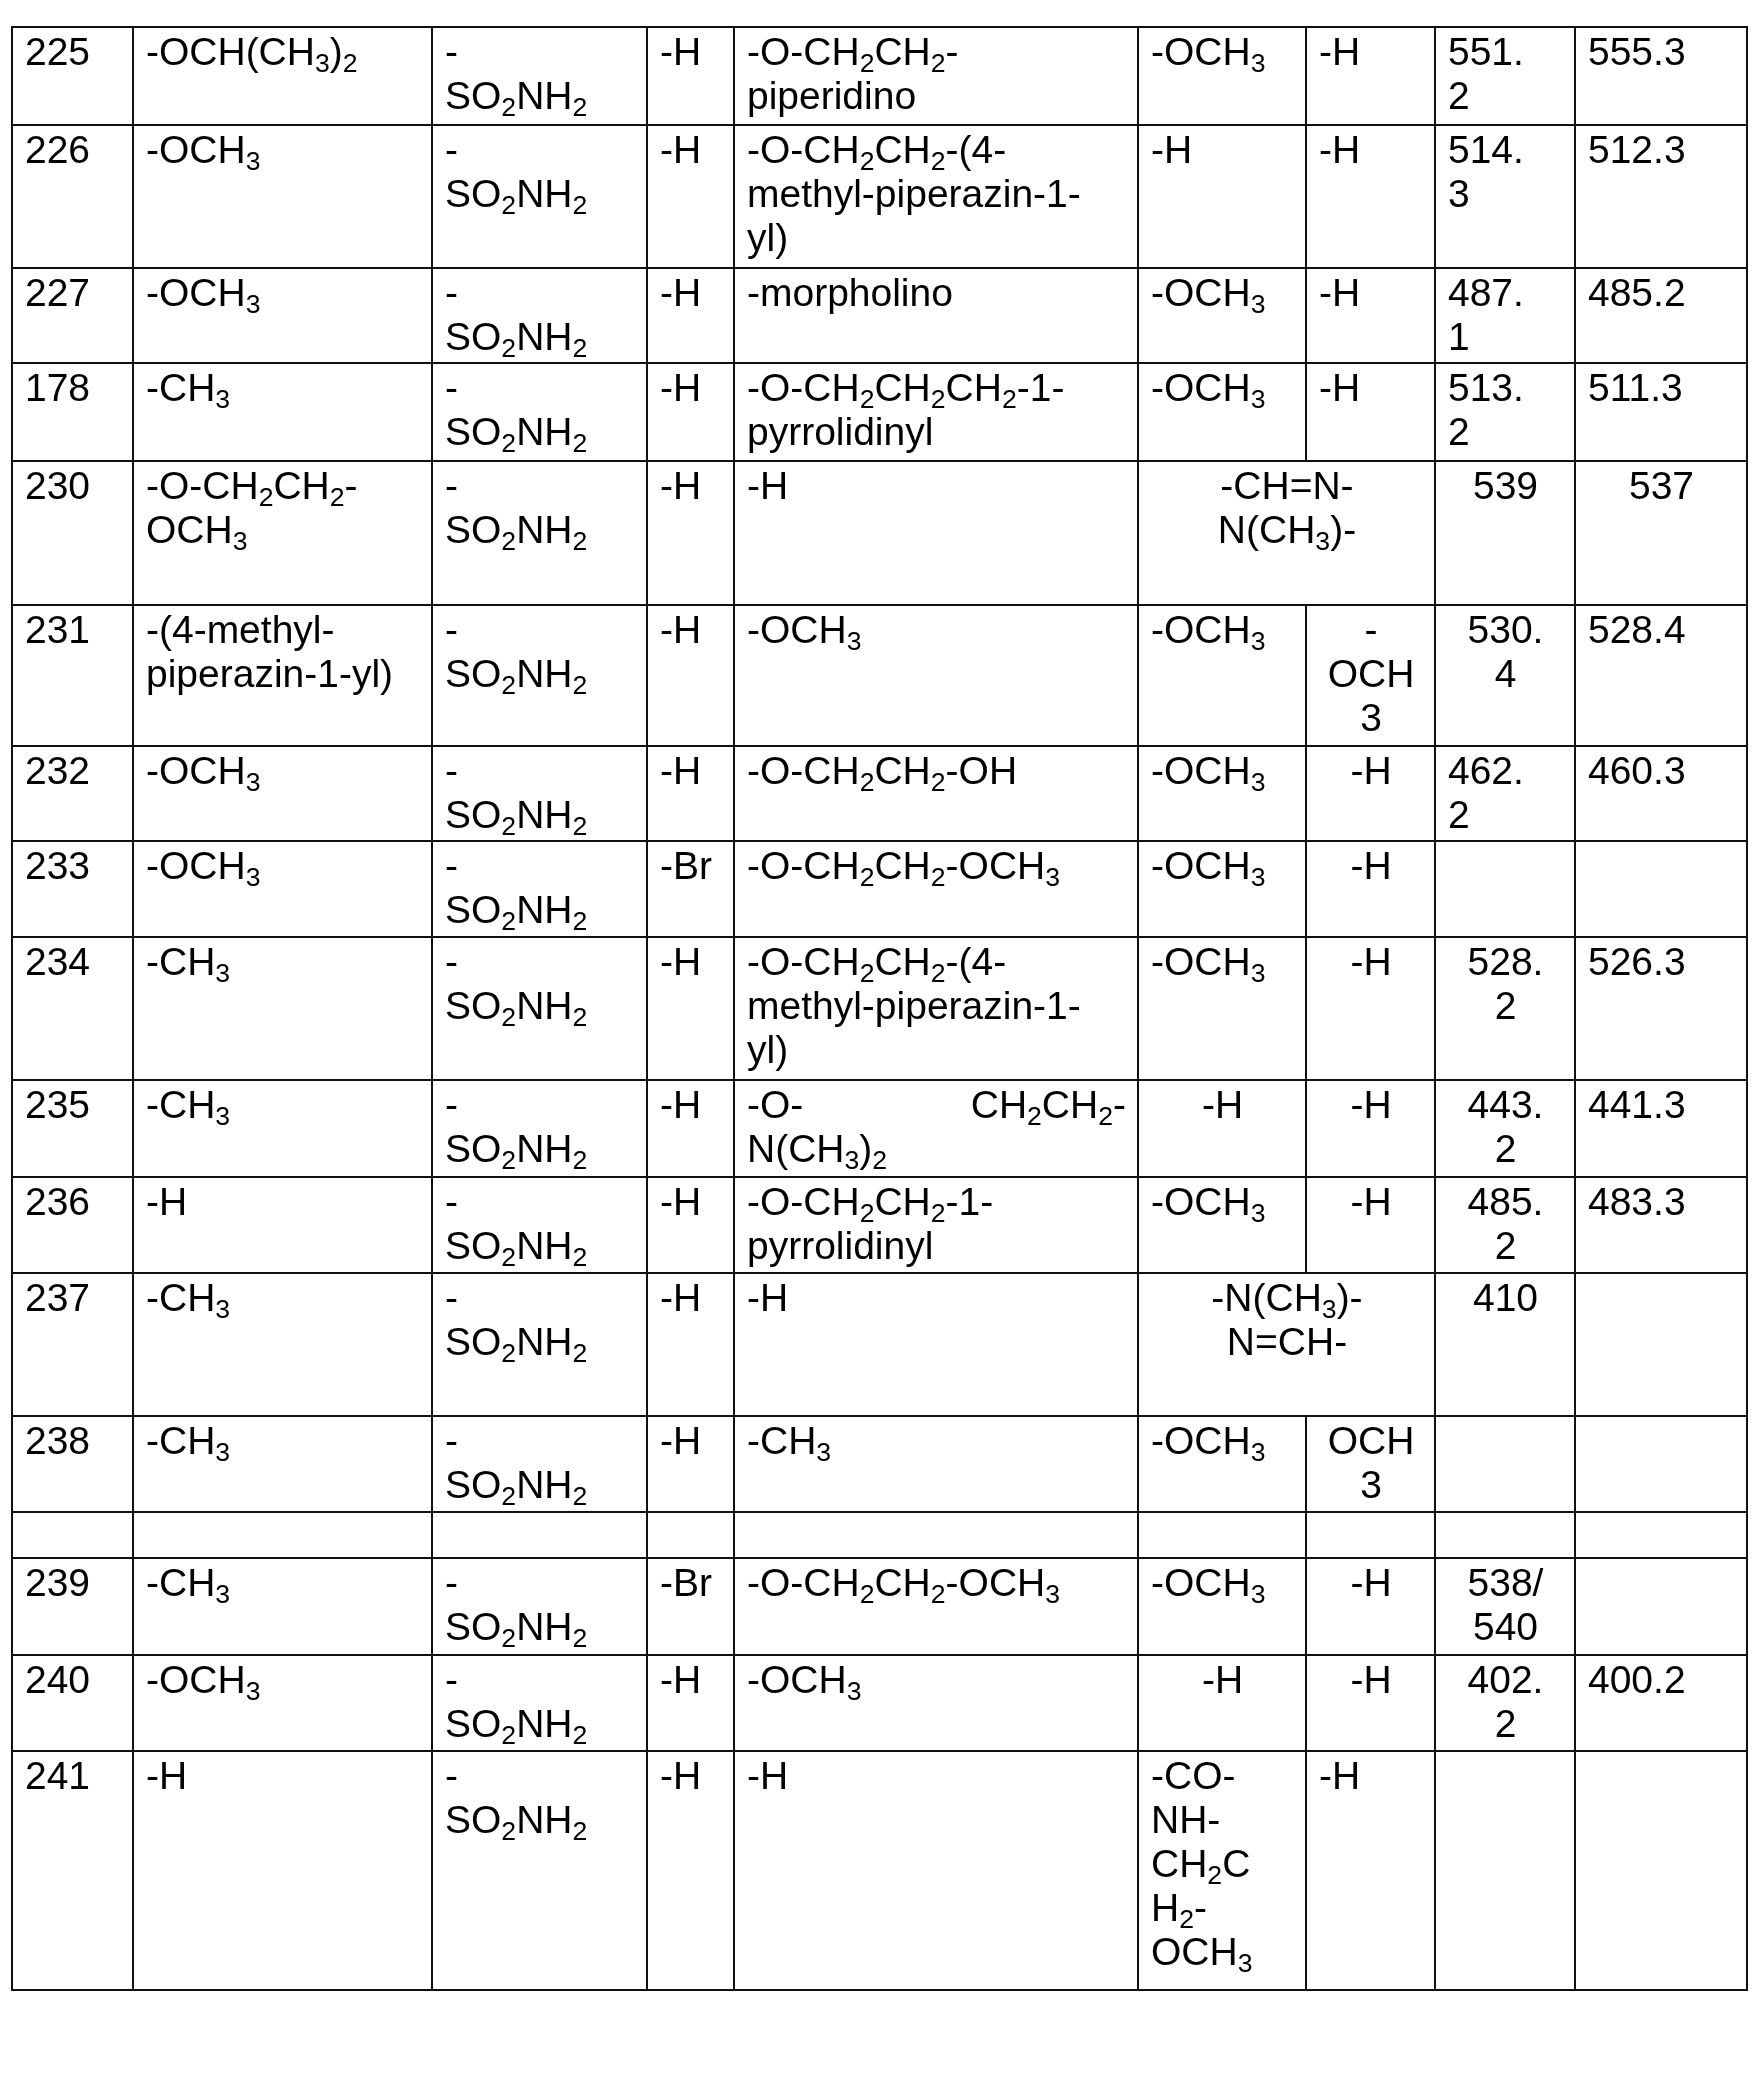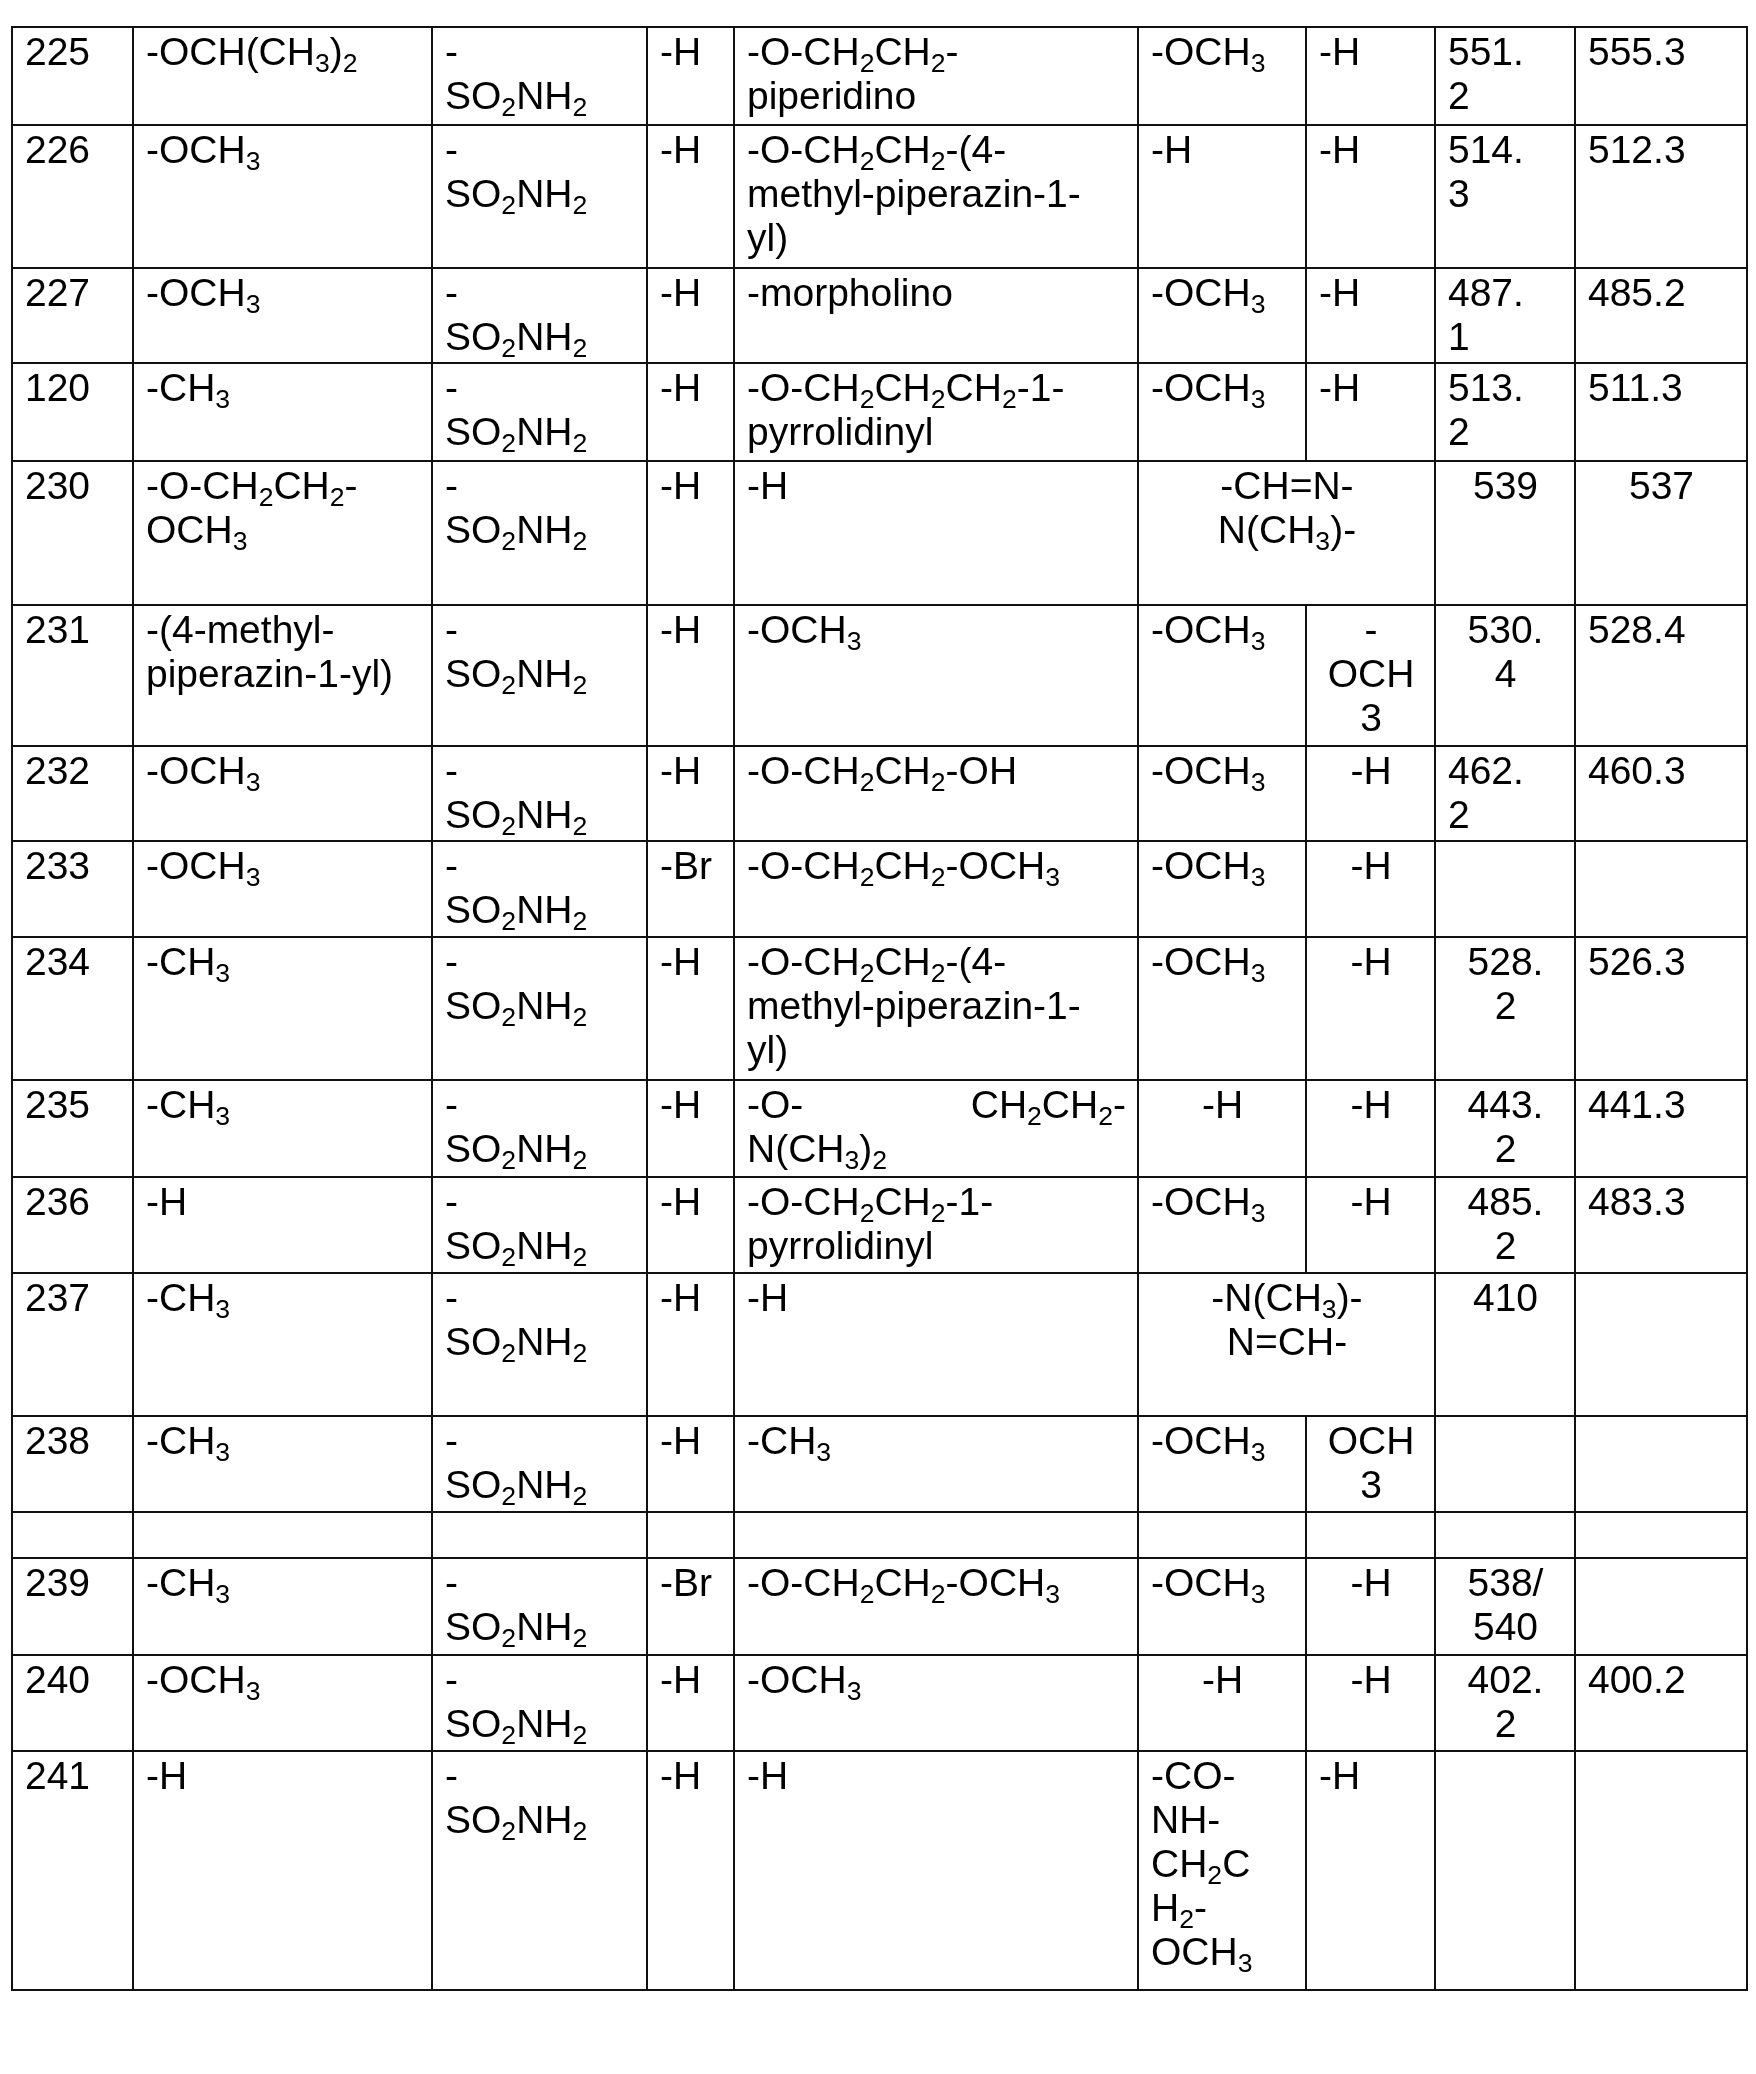--- a/index.html
+++ b/index.html
@@ -64,21 +64,21 @@
         <td>-OCH<sub>3</sub></td>
         <td>-<br>SO<sub>2</sub>NH<sub>2</sub></td>
         <td>-H</td>
         <td>-morpholino</td>
         <td>-OCH<sub>3</sub></td>
         <td>-H</td>
         <td>487.<br>1</td>
         <td>485.2</td>
       </tr>
       <tr style="height: 98px;">
-        <td>120</td>
+        <td>178</td>
         <td>-CH<sub>3</sub></td>
         <td>-<br>SO<sub>2</sub>NH<sub>2</sub></td>
         <td>-H</td>
         <td>-O-CH<sub>2</sub>CH<sub>2</sub>CH<sub>2</sub>-1-<br>pyrrolidinyl</td>
         <td>-OCH<sub>3</sub></td>
         <td>-H</td>
         <td>513.<br>2</td>
         <td>511.3</td>
       </tr>
       <tr style="height: 144px;">

